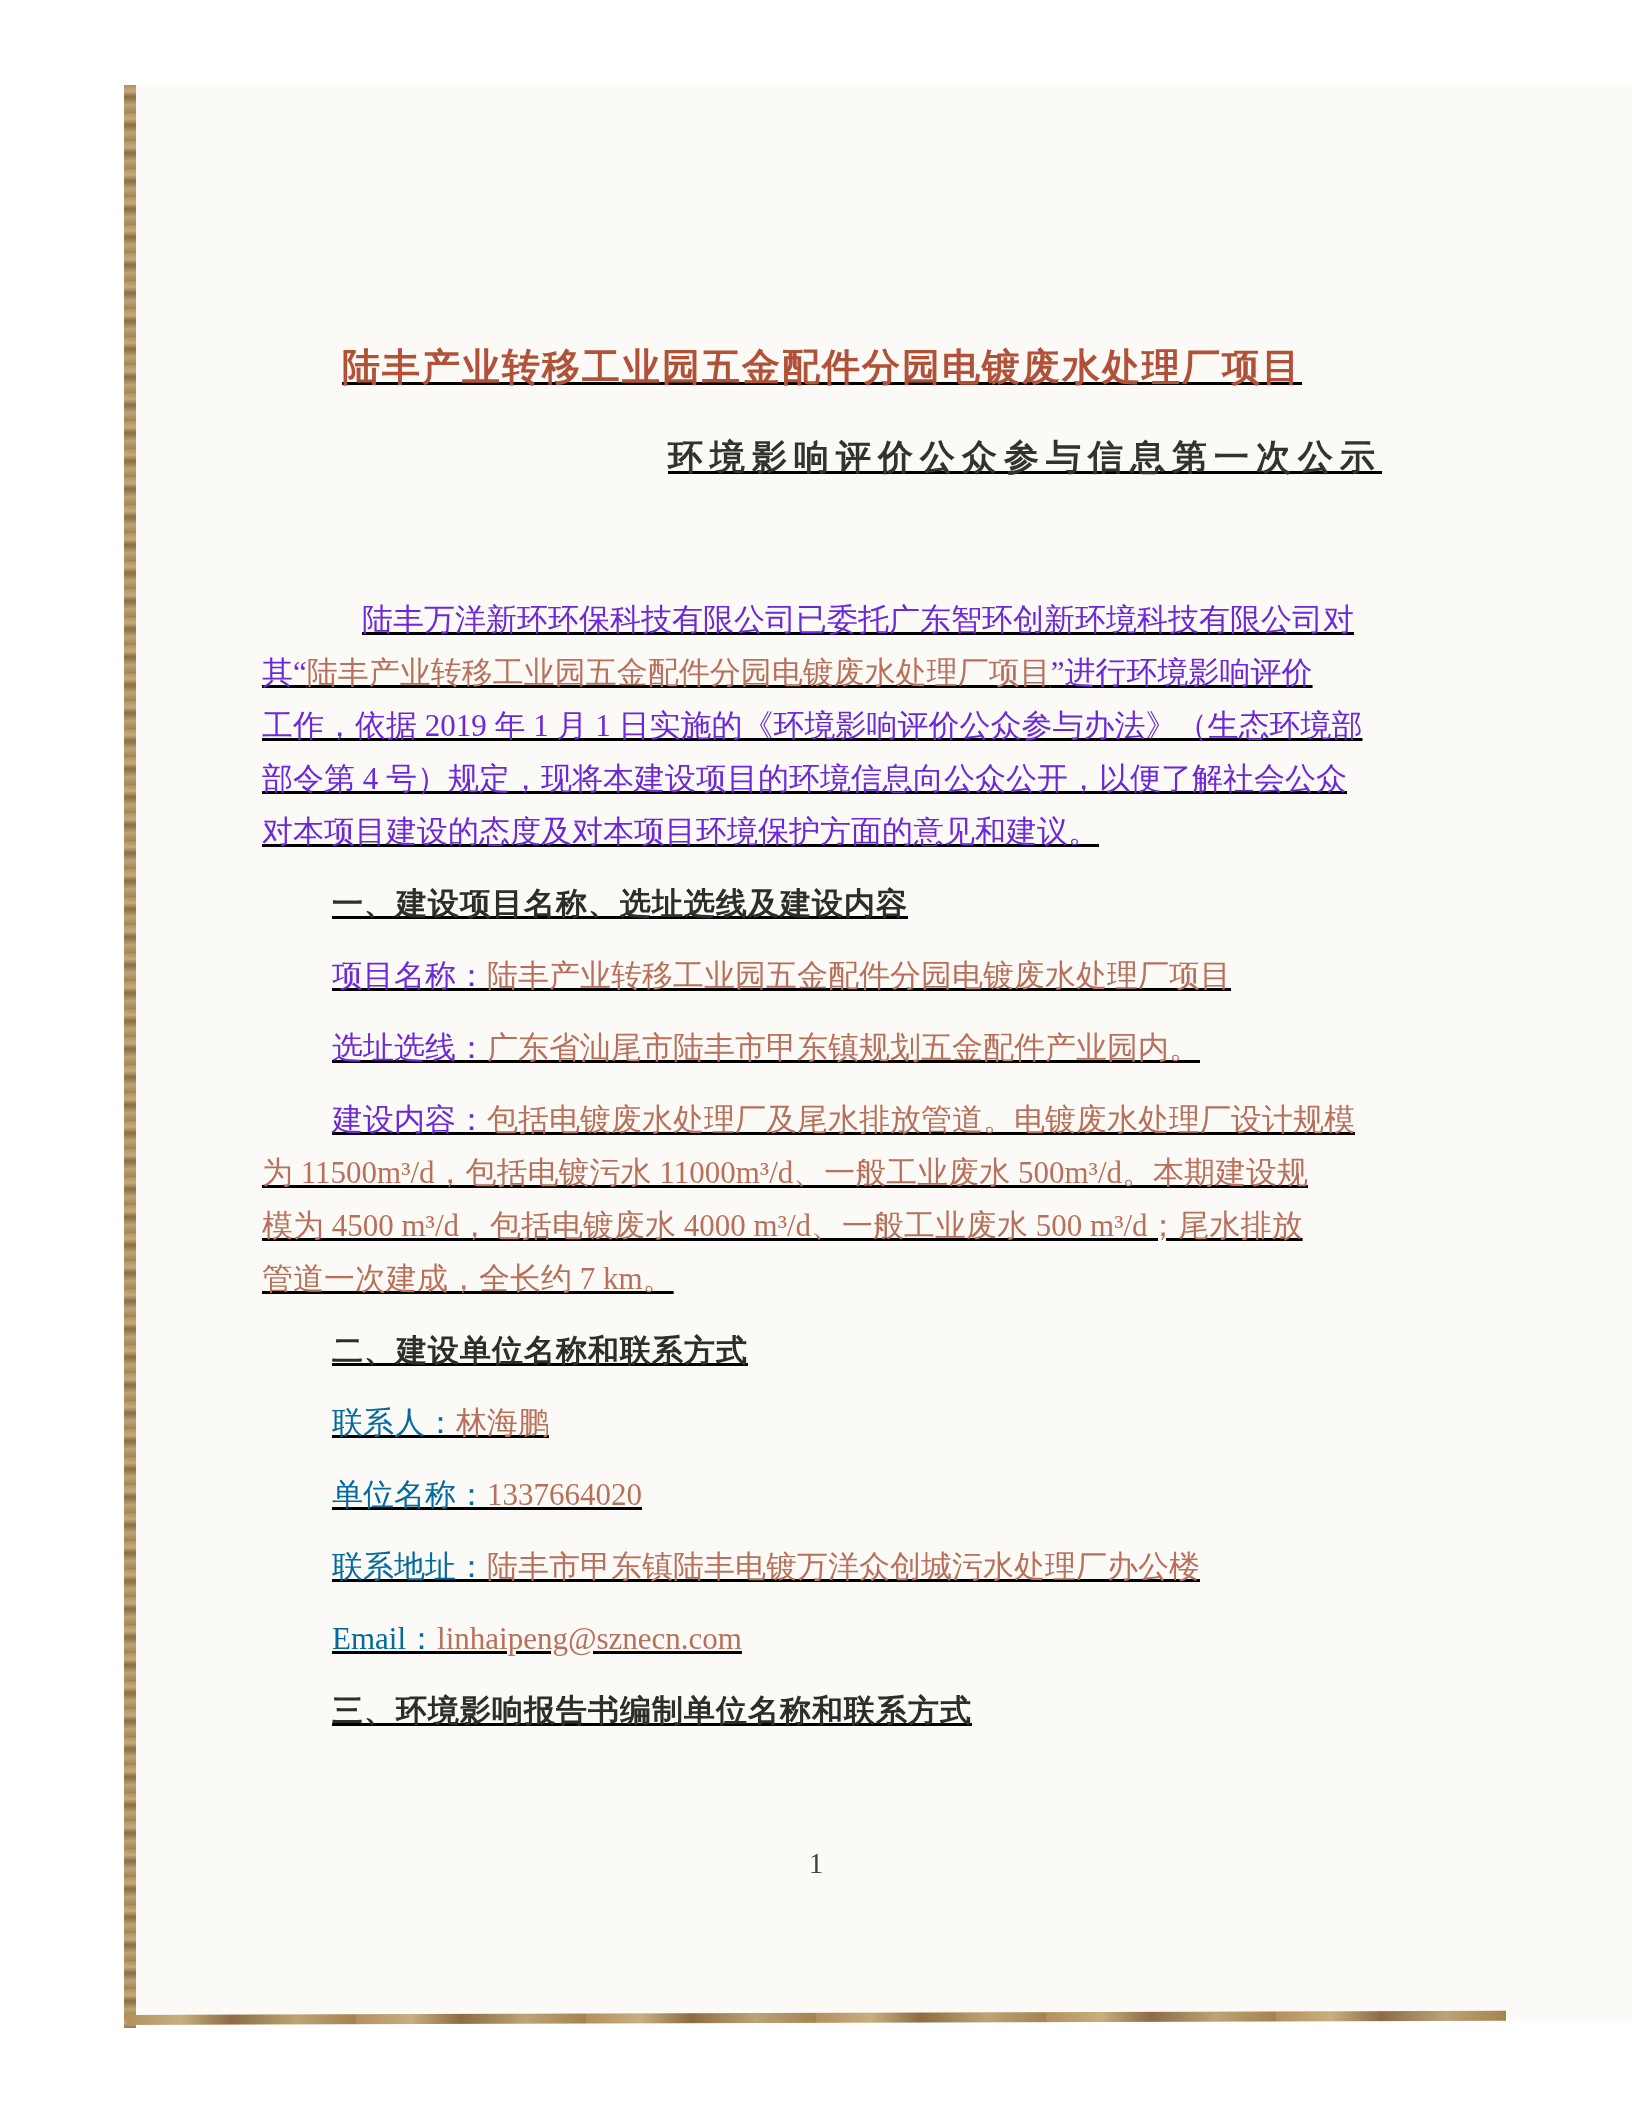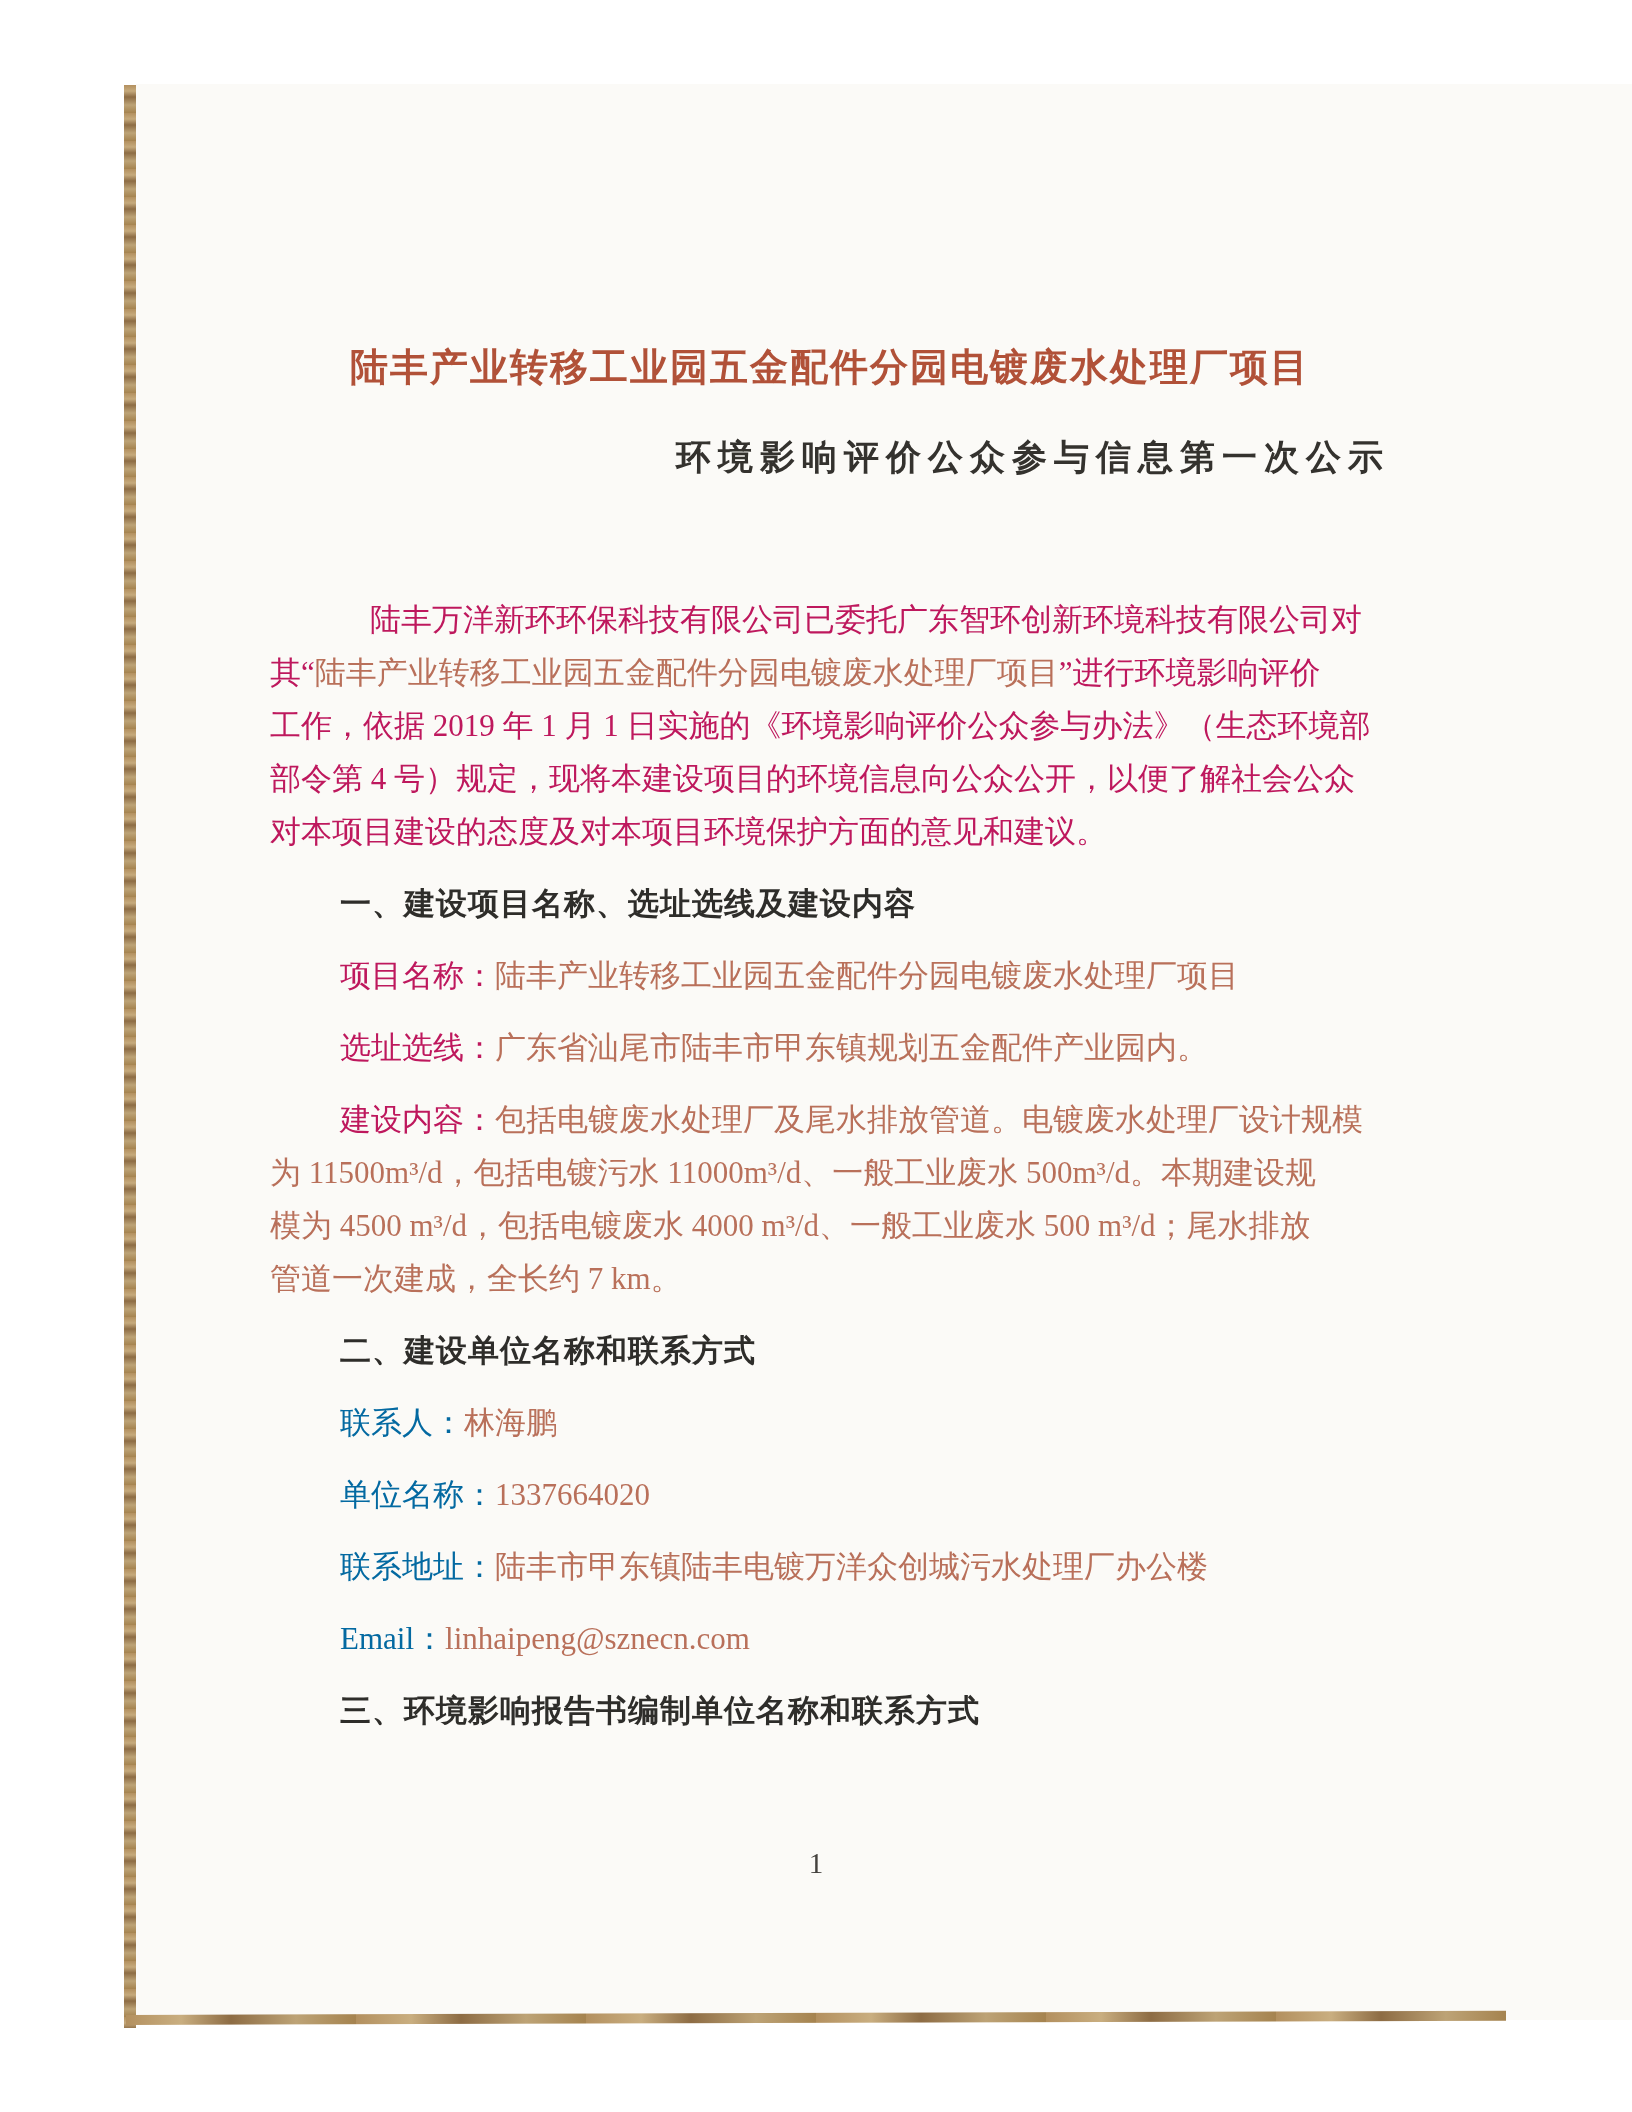--- a/index.html
+++ b/index.html
@@ -30,22 +30,23 @@
     position: absolute;
     left: 126px; top: 2015px;
     width: 1380px; height: 10px;
     transform: rotate(-0.18deg);
     transform-origin: left center;
     background: repeating-linear-gradient(90deg,
       #b3905f 0px, #c9ae80 55px, #8d6c44 105px, #bda376 170px, #a5834f 230px);
   }
   .content {
     position: absolute;
-    left: 270px; top: 339px;
+    left: 262px; top: 339px;
     width: 1120px;
+    text-decoration: underline;
   }
   .title {
     margin: 0;
     font-size: 38px;
     line-height: 56px;
     font-weight: 700;
     letter-spacing: 2px;
     text-align: center;
     color: #b15138;
   }
@@ -67,21 +68,21 @@
     white-space: nowrap;
   }
   .para.indent-lg .line:first-child { text-indent: 100px; }
   .para.indent-md .line:first-child { text-indent: 70px; }
   .heading .line, .item .line { text-indent: 70px; }
   .heading .line {
     font-family: "Liberation Sans", "DejaVu Sans", sans-serif;
     font-weight: 700;
     letter-spacing: 1px;
   }
-  .seg-k { color: #be185d; }
+  .seg-k { color: #6d28d9; }
   .seg-h { color: #2e2d2a; }
   .seg-r { color: #b9705a; }
   .seg-rl { color: #0369a1; }
   .footer {
     position: absolute;
     left: 0; top: 1843px;
     width: 1632px;
     text-align: center;
     font-size: 29px;
     line-height: 40px;

